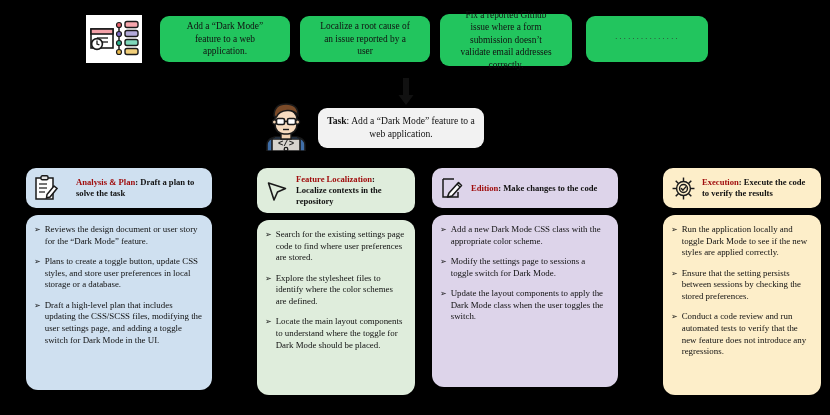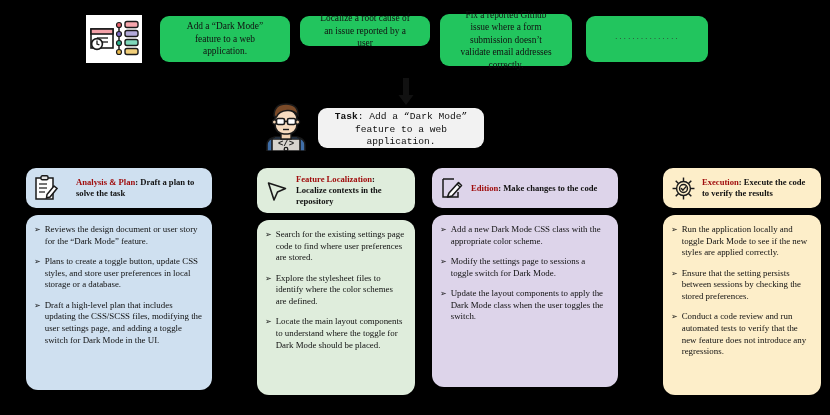--- a/index.html
+++ b/index.html
@@ -24,46 +24,45 @@
     background: #22c55e;
     border-radius: 9px;
     color: #111111;
     font-size: 9.4px;
     line-height: 1.32;
     text-align: center;
     display: flex; align-items: center; justify-content: center;
     padding: 4px 20px;
   }
   #chip-1 { left: 160px; top: 16px; width: 130px; height: 46px; }
-  #chip-2 { left: 300px; top: 16px; width: 130px; height: 30px; }
+  #chip-2 { left: 300px; top: 16px; width: 130px; height: 46px; }
   #chip-3 { left: 440px; top: 14px; width: 132px; height: 52px; }
   #chip-4 { left: 586px; top: 16px; width: 122px; height: 46px;
             letter-spacing: 1.3px; font-size: 9px; color: #333; }
 
   
   #flow-arrow {
     position: absolute; left: 398px; top: 78px;
     width: 16px; height: 28px;
   }
 
   
   #agent-avatar {
     position: absolute; left: 263px; top: 101px;
     width: 46px; height: 50px;
   }
   #task-banner {
     position: absolute; left: 318px; top: 108px;
     width: 166px; height: 40px;
     background: #f2f2f2;
     border-radius: 9px;
-    display: flex; align-items: flex-start; justify-content: center;
+    display: flex; align-items: center; justify-content: center;
     text-align: center;
     font-size: 9.6px; line-height: 1.32; color: #111;
     padding: 3px 7px;
-    font-family: Liberation Mono, monospace;
   }
   #task-banner b { font-weight: bold; }
 
   
   .stage-col { position: absolute; top: 168px; }
   #col-1 { left: 26px;  width: 186px; }
   #col-2 { left: 229px; width: 186px; }
   #col-3 { left: 432px; width: 186px; }
   #col-4 { left: 635px; width: 186px; padding-left: 28px; }
 

